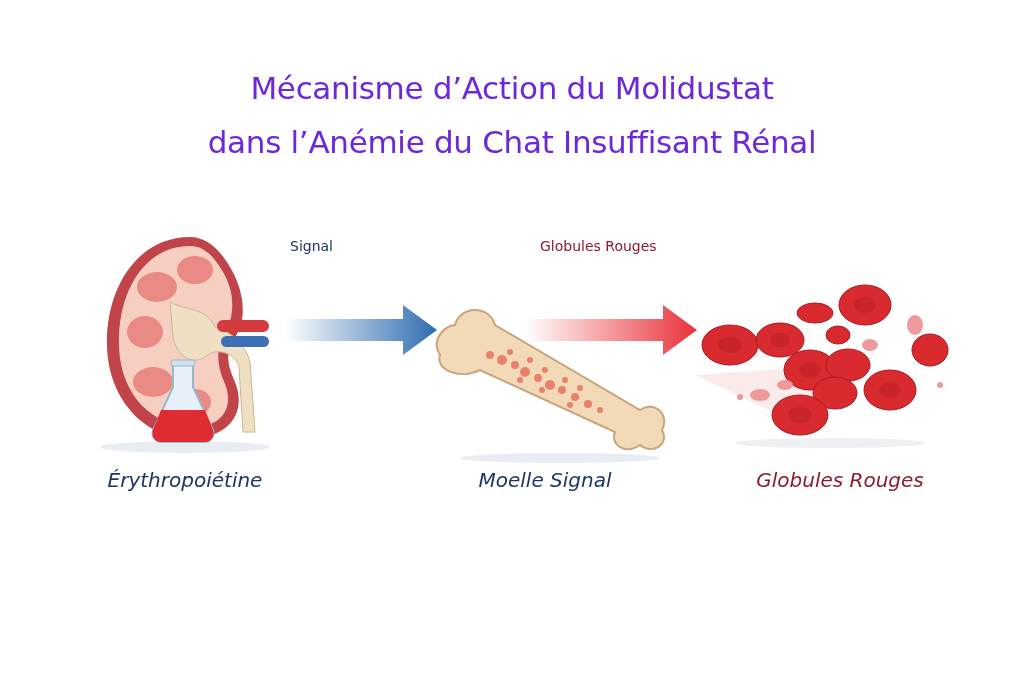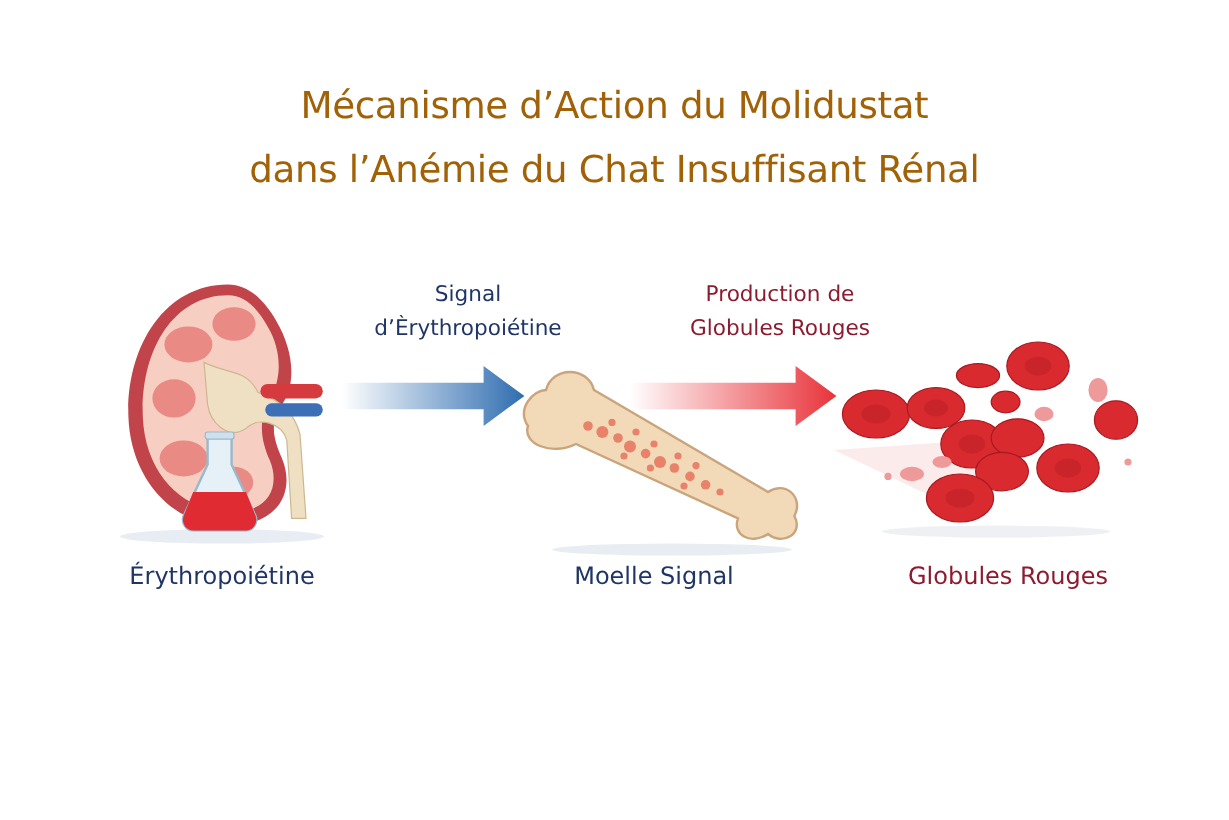--- a/index.html
+++ b/index.html
@@ -1,38 +1,36 @@
 <!DOCTYPE html>
 <html><head>
 <meta charset="utf-8">
 <style>
   html, body { margin:0; padding:0; }
   body { width:1024px; height:683px; background:#ffffff; position:relative; overflow:hidden;
          font-family:"DejaVu Sans", "Liberation Sans", sans-serif; }
-  .title { position:absolute; left:0; width:1024px; text-align:center; color:#a16207; font-size:31px; letter-spacing:-0.3px; }
+  .title { position:absolute; left:0; width:1024px; text-align:center; color:#6d28d9; font-size:31px; letter-spacing:-0.3px; }
   .t1 { top:70px; left:-0px; padding-left:0; }
   .t2 { top:124px; }
-  .lbl { position:absolute; text-align:center; font-size:20px; }
+  .lbl { position:absolute; text-align:center; font-size:20px;font-style:italic; }
   .blue { color:#1f3566; }
   .red { color:#8d1b30; }
-  .step-lbl { position:absolute; text-align:center; font-size:18px; line-height:28px; }
+  .step-lbl { position:absolute; font-size:14px; line-height:28px; }
   svg { position:absolute; overflow:visible; }
 </style>
 </head>
 <body>
 
 <div class="title t1">Mécanisme d’Action du Molidustat</div>
 <div class="title t2">dans l’Anémie du Chat Insuffisant Rénal</div>
 
 <div class="step-lbl blue" style="left:290px; top:232px; width:200px;">
   <div>Signal</div>
-  <div>d’Èrythropoiétine</div>
 </div>
 <div class="step-lbl red" style="left:540px; top:232px; width:220px;">
-  <div>Production de</div>
   <div>Globules Rouges</div>
 </div>
 
 <svg style="left:95px; top:232px;" width="190" height="230" viewBox="0 0 190 230">
   <ellipse cx="90" cy="215" rx="85" ry="6" fill="#e8ecf3"></ellipse>
   <path d="M95 5 C40 5 10 60 12 115 C14 175 60 215 110 205 C140 198 150 175 140 150 C132 132 130 120 140 105 C152 88 150 60 135 35 C125 18 112 5 95 5 Z" fill="#c0444a"></path>
   <path d="M95 14 C48 14 22 62 24 115 C26 168 64 200 108 194 C130 190 138 172 130 152 C122 134 120 118 130 100 C140 84 140 60 128 40 C120 26 110 14 95 14 Z" fill="#f7cfc2"></path>
   <g fill="#e98a85">
     <ellipse cx="62" cy="55" rx="20" ry="15"></ellipse>
     <ellipse cx="100" cy="38" rx="18" ry="14"></ellipse>

